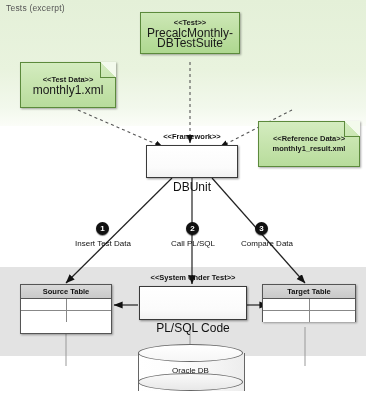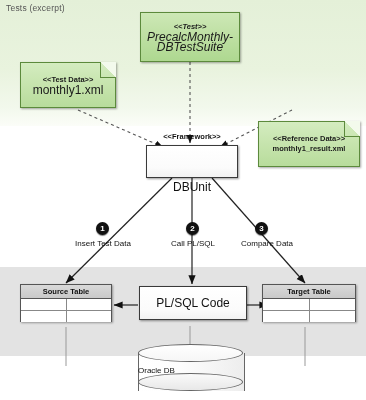--- a/index.html
+++ b/index.html
@@ -72,21 +72,21 @@
     position:absolute;left:0;top:0;width:100%;height:18px;border-radius:50%;
     background:linear-gradient(180deg,#ffffff 0%,#f6f6f6 100%);border:1px solid #666;
     box-sizing:border-box;
   }
   .cyl .bot{
     position:absolute;left:0;top:29px;width:100%;height:18px;border-radius:50%;
     background:linear-gradient(180deg,#fafafa 0%,#e8e8e8 100%);border:1px solid #666;
     box-sizing:border-box;
   }
   .cyl .lbl{
-    position:absolute;left:0;top:22px;width:100%;
+    position:absolute;left:0;top:22px;width:100%;text-align:center;
     font-size:8px;color:#111;
   }
 
   .badge{
     position:absolute;width:13px;height:13px;border-radius:50%;
     background:#111;color:#fff;font-size:8px;font-weight:bold;
     display:flex;align-items:center;justify-content:center;
     box-shadow:0 1px 1px rgba(0,0,0,.5);
   }
   .steplbl{position:absolute;font-size:8px;color:#111;text-align:center;white-space:nowrap;}
@@ -124,21 +124,21 @@
 
     <line x1="138" y1="305" x2="114" y2="305" stroke="#222" stroke-width="1.2" marker-end="url(#ah)"></line>
 
     <line x1="246" y1="305" x2="268" y2="305" stroke="#222" stroke-width="1.2" marker-end="url(#ah)"></line>
 
     <line x1="66" y1="327" x2="66" y2="366" stroke="#999" stroke-width="1"></line>
     <line x1="305" y1="327" x2="305" y2="366" stroke="#999" stroke-width="1"></line>
     <line x1="190" y1="326" x2="190" y2="346" stroke="#999" stroke-width="1"></line>
   </svg>
 
-  <div class="node greenbox" style="left:140px;top:12px;width:100px;height:50px;font-style:italic;">
+  <div class="node greenbox" style="left:140px;top:12px;width:100px;height:42px;">
     <div class="stereo">&lt;&lt;Test&gt;&gt;</div>
     <div class="nm">PrecalcMonthly-</div>
     <div class="nm">DBTestSuite</div>
   </div>
 
   <div class="node note" style="left:20px;top:62px;width:96px;height:46px;">
     <div class="fold"></div>
     <div class="stereo">&lt;&lt;Test Data&gt;&gt;</div>
     <div class="nm">monthly1.xml</div>
   </div>
@@ -155,35 +155,36 @@
   </div>
 
   <div class="badge" style="left:96px;top:222px;">1</div>
   <div class="badge" style="left:186px;top:222px;">2</div>
   <div class="badge" style="left:255px;top:222px;">3</div>
 
   <div class="steplbl" style="left:47px;top:239px;width:112px;">Insert Test Data</div>
   <div class="steplbl" style="left:222px;top:239px;width:90px;">Compare Data</div>
   <div class="steplbl" style="left:152px;top:239px;width:82px;">Call PL/SQL</div>
 
-  <div class="node tbl" style="left:20px;top:284px;width:92px;height:38px;">
+  <div class="node tbl" style="left:20px;top:284px;width:92px;height:50px;">
     <div class="hdr">Source Table</div>
     <div class="rows">
       <div class="r">
         <div class="c"></div>
         <div class="c"></div>
       </div>
       <div class="r">
         <div class="c"></div>
         <div class="c"></div>
       </div>
     </div>
   </div>
 
   <div class="node whitebox" style="left:139px;top:286px;width:108px;height:34px;">
+    <div class="stereo">&lt;&lt;System Under Test&gt;&gt;</div>
     <div class="nm">PL/SQL Code</div>
   </div>
 
   <div class="node tbl" style="left:262px;top:284px;width:94px;height:38px;">
     <div class="hdr">Target Table</div>
     <div class="rows">
       <div class="r">
         <div class="c"></div>
         <div class="c"></div>
       </div>

